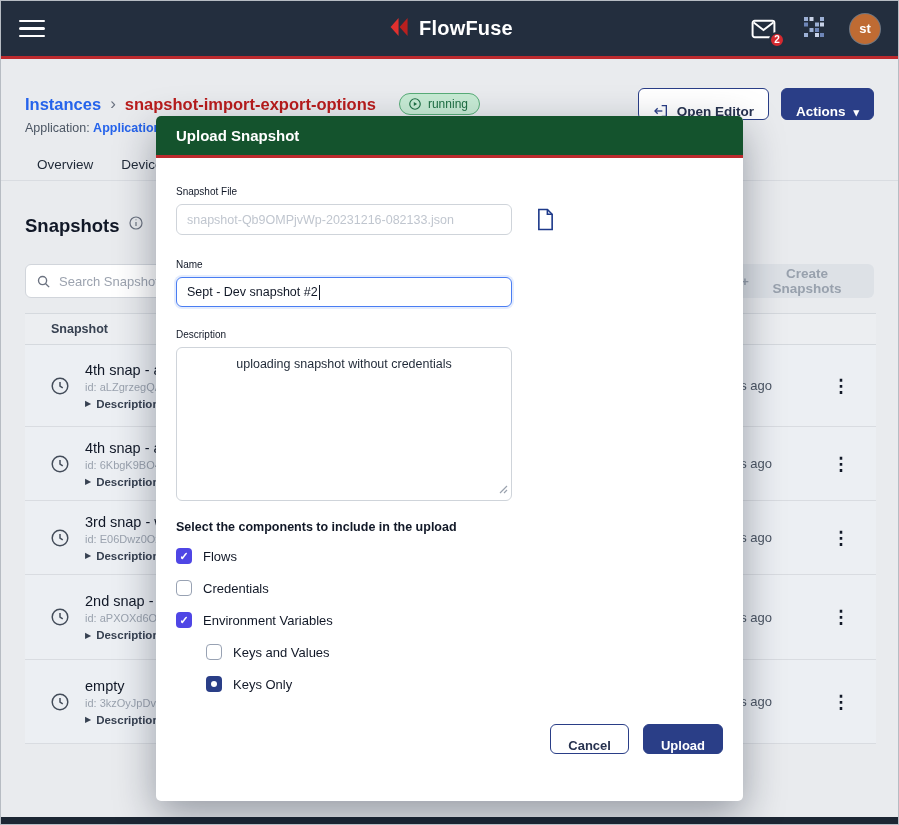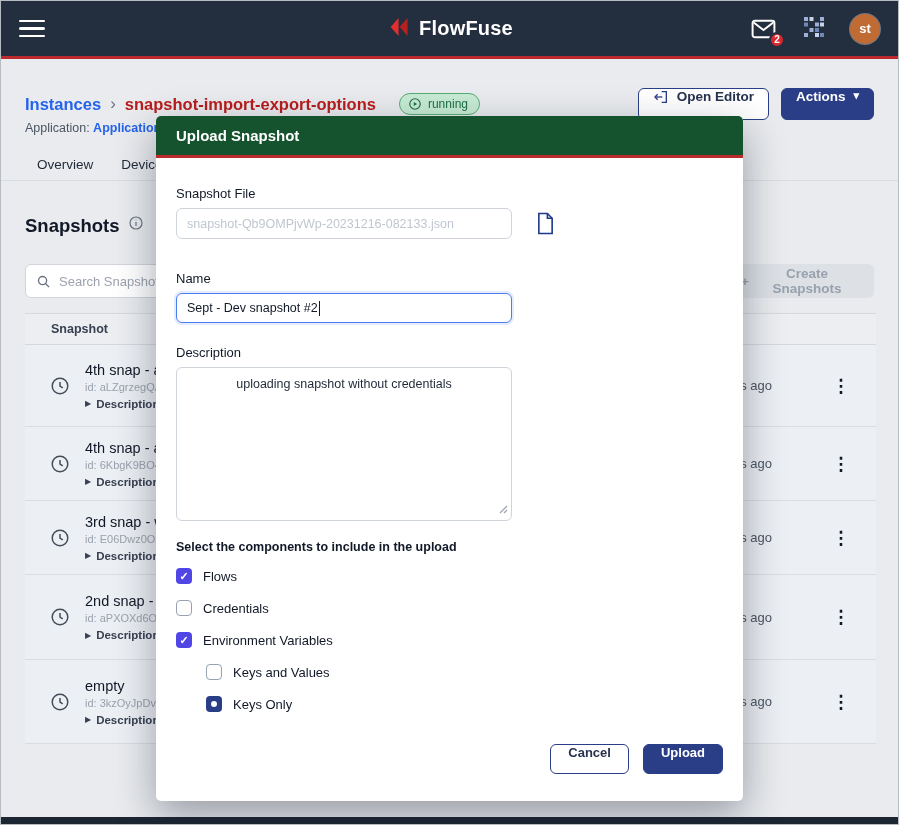--- a/index.html
+++ b/index.html
@@ -41,21 +41,21 @@
   .crumb-parent { color:#2563eb; font-size:16.5px; font-weight:700; cursor:pointer; }
   .crumb-sep { color:#6b7280; font-size:17px; }
   .crumb-current { color:#b91c1c; font-size:16.5px; font-weight:700; }
   .badge-running {
     margin-left:14px; display:inline-flex; align-items:center; gap:6px;
     height:22px; padding:0 11px 0 8px; background:#c7ebd4; border:1px solid #58ad78;
     border-radius:12px; color:#1d6f43; font-size:12px;
   }
   .crumb-right { margin-left:auto; display:flex; align-items:center; gap:12px; }
   .btn { border-radius:6px; font-size:13.5px; font-weight:600; cursor:pointer;
-         display:inline-flex; align-items:flex-start; gap:8px; height:32px; padding:0 14px; }
+         display:inline-flex; align-items:flex-end; gap:8px; height:32px; padding:0 14px; }
   .btn-outline { background:#fff; border:1.5px solid #2a3e87; color:#27324f; }
   .btn-primary { background:#2a3e87; border:1.5px solid #2a3e87; color:#fff; }
   .chev { font-size:11px; }
 
   .app-row { position:absolute; top:120px; left:24px; font-size:12.5px; color:#4b5563; }
   .app-row a { color:#2563eb; text-decoration:none; cursor:pointer;font-weight:bold; }
 
   .tabs { position:absolute; top:148px; left:0; right:0; height:32px;
           display:flex; align-items:center; gap:28px; padding:0 36px;
           border-bottom:1px solid #d9dce1; }
@@ -106,30 +106,30 @@
     position:absolute; left:155px; top:115px; width:587px; height:685px;
     background:#fff; border-radius:5px; overflow:hidden; z-index:10;
     box-shadow:0 14px 40px rgba(15,23,42,.38);
   }
   .modal-header {
     height:42px; background:#14532d; border-bottom:3px solid #bd2a2e;
     display:flex; align-items:center; padding:0 20px;
     color:#fff; font-size:15px; font-weight:700;
   }
   .modal-body { padding:28px 20px 0 20px; }
-  .field-label { font-size:13px; color:#111827; margin-bottom:7px; }
+  .field-label { font-size:10px; color:#111827; margin-bottom:7px; }
   .file-row { display:flex; align-items:center; gap:24px; }
   .input {
     width:336px; height:31px; border:1px solid #cfd4da; border-radius:6px;
     padding:0 10px; font-size:12.5px; color:#111827;
     font-family:"Liberation Sans", sans-serif; background:#fff;
   }
   .input::placeholder { color:#c0c6cf; }
   .file-icon-btn { cursor:pointer; display:flex; align-items:center; }
-  .gap1 { margin-top:32px; }
+  .gap1 { margin-top:24px; }
   .textbox {
     width:336px; height:30px; border:1.5px solid #4a7df2; border-radius:6px;
     box-shadow:0 0 0 2px rgba(74,125,242,.15);
     display:flex; align-items:center; padding:0 10px;
     font-size:12.5px; color:#111827; cursor:text; background:#fff;
   }
   .caret-bar { display:inline-block; width:1px; height:15px; background:#111827; margin-left:1px; }
   .gap2 { margin-top:22px; }
   .ta-wrap { position:relative; width:336px; }
   textarea.desc {

